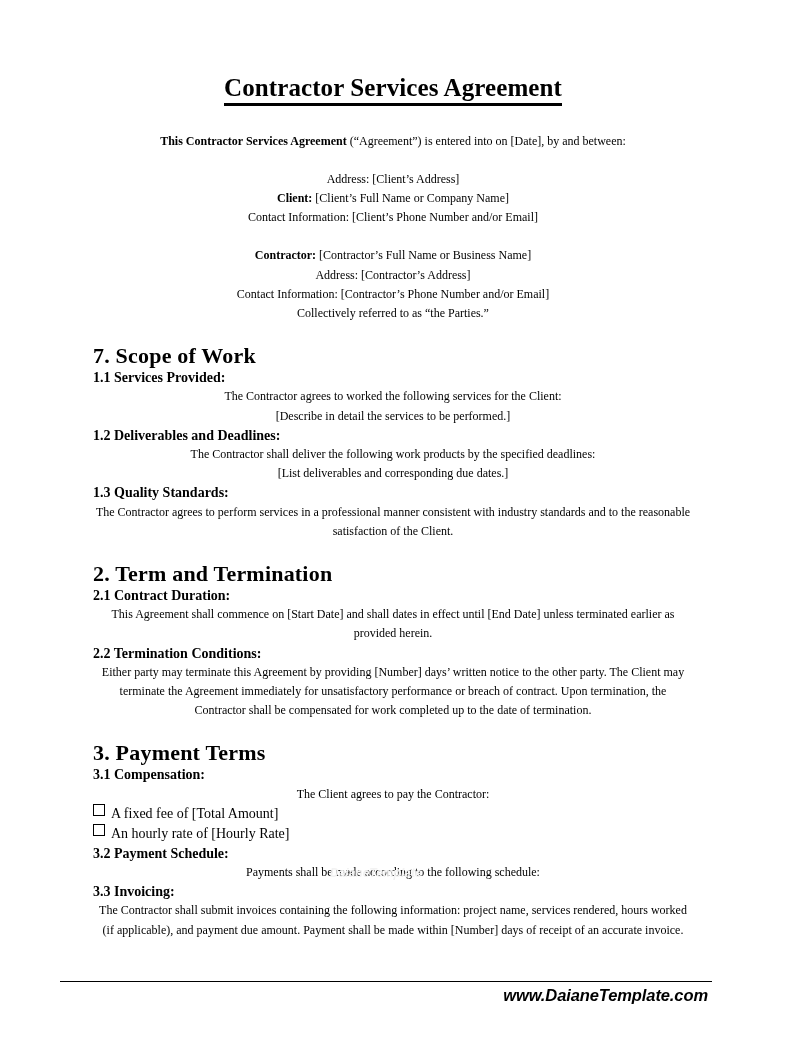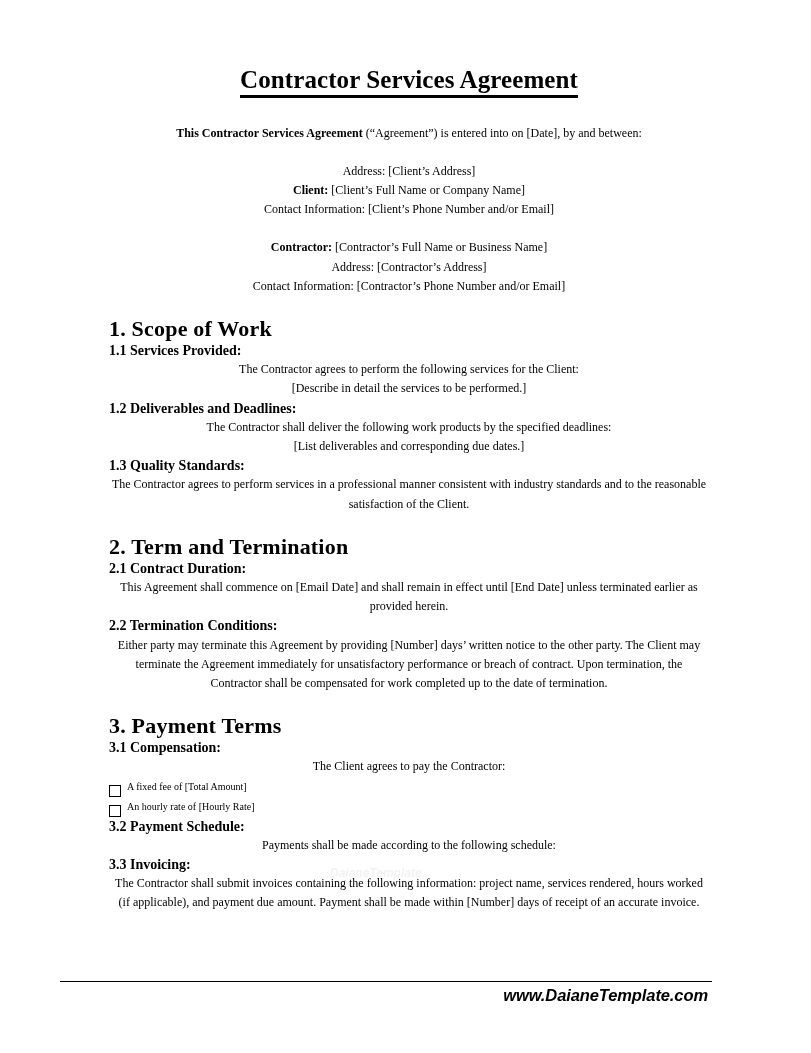--- a/index.html
+++ b/index.html
@@ -12,23 +12,22 @@
     width: 811px;
     height: 1053px;
     background: #ffffff;
     overflow: hidden;
     font-family: "Liberation Serif", "DejaVu Serif", serif;
     color: #000000;
   }
   .content {
     position: absolute;
     left: 93px;
-    top: 4px;
+    top: 12px;
     width: 600px;
-    margin-left: 16px;
   }
 
   
   .doc-title {
     text-align: center;
     font-size: 25px;
     font-weight: bold;
     line-height: 1.1;
     margin: 0;
     padding-top: 62px;
@@ -65,25 +64,25 @@
 
   .sub-heading {
     font-size: 14px;
     font-weight: bold;
     line-height: 19.2px;
     margin: 0;
   }
 
   
   .check-line {
-    font-size: 10px;
+    font-size: 14px;
     line-height: 20px;
     margin: 0;
     display: flex;
-    align-items: flex-end;
+    align-items: flex-start;
   }
   .checkbox-glyph {
     display: inline-block;
     width: 10px;
     height: 10px;
     border: 1.3px solid #000;
     margin-right: 6px;
     flex: 0 0 auto;
     background: #fff;
   }
@@ -140,37 +139,38 @@
 
     <p class="para">Address: [Client’s Address]</p>
     <p class="para"><span class="bold">Client:</span><span> [Client’s Full Name or Company Name]</span></p>
     <p class="para">Contact Information: [Client’s Phone Number and/or Email]</p>
 
     <div class="block-gap"></div>
 
     <p class="para"><span class="bold">Contractor:</span><span> [Contractor’s Full Name or Business Name]</span></p>
     <p class="para">Address: [Contractor’s Address]</p>
     <p class="para">Contact Information: [Contractor’s Phone Number and/or Email]</p>
+    <p class="para">Collectively referred to as “the Parties.”</p>
 
     <div class="sec-heading-wrap">
-      <h2 class="sec-heading">1. Scope of Work</h2>
+      <h2 class="sec-heading">7. Scope of Work</h2>
       <p class="sub-heading">1.1 Services Provided:</p>
-      <p class="para">The Contractor agrees to perform the following services for the Client:</p>
+      <p class="para">The Contractor agrees to worked the following services for the Client:</p>
       <p class="para">[Describe in detail the services to be performed.]</p>
       <p class="sub-heading">1.2 Deliverables and Deadlines:</p>
       <p class="para">The Contractor shall deliver the following work products by the specified deadlines:</p>
       <p class="para">[List deliverables and corresponding due dates.]</p>
       <p class="sub-heading">1.3 Quality Standards:</p>
       <p class="para">The Contractor agrees to perform services in a professional manner consistent with industry standards and to the reasonable satisfaction of the Client.</p>
     </div>
 
     <div class="sec-heading-wrap">
       <h2 class="sec-heading">2. Term and Termination</h2>
       <p class="sub-heading">2.1 Contract Duration:</p>
-      <p class="para">This Agreement shall commence on [Email Date] and shall remain in effect until [End Date] unless terminated earlier as provided herein.</p>
+      <p class="para">This Agreement shall commence on [Start Date] and shall dates in effect until [End Date] unless terminated earlier as provided herein.</p>
       <p class="sub-heading">2.2 Termination Conditions:</p>
       <p class="para">Either party may terminate this Agreement by providing [Number] days’ written notice to the other party. The Client may terminate the Agreement immediately for unsatisfactory performance or breach of contract. Upon termination, the Contractor shall be compensated for work completed up to the date of termination.</p>
     </div>
 
     <div class="sec-heading-wrap">
       <h2 class="sec-heading">3. Payment Terms</h2>
       <p class="sub-heading">3.1 Compensation:</p>
       <p class="para">The Client agrees to pay the Contractor:</p>
 
       <div class="check-line">

